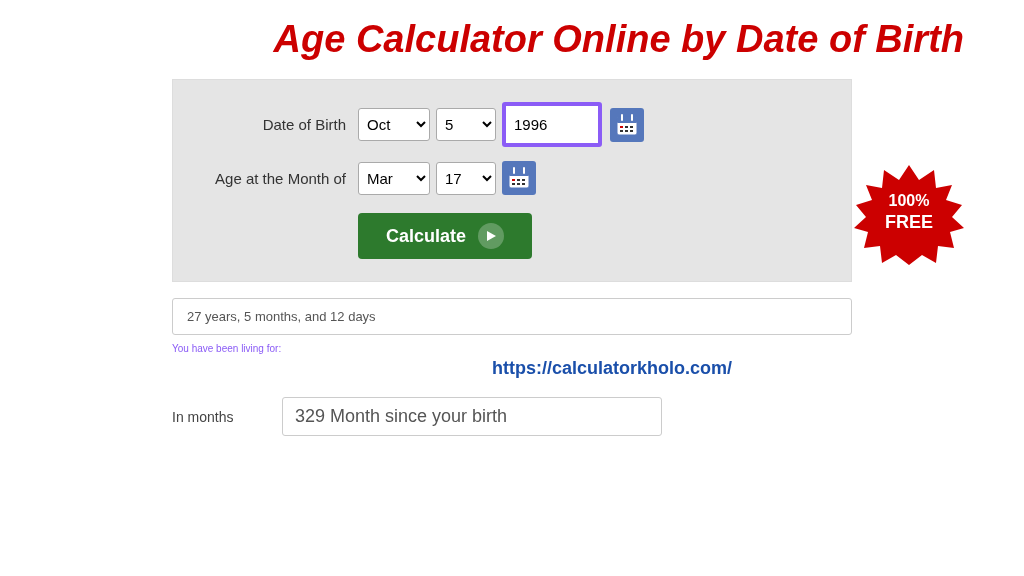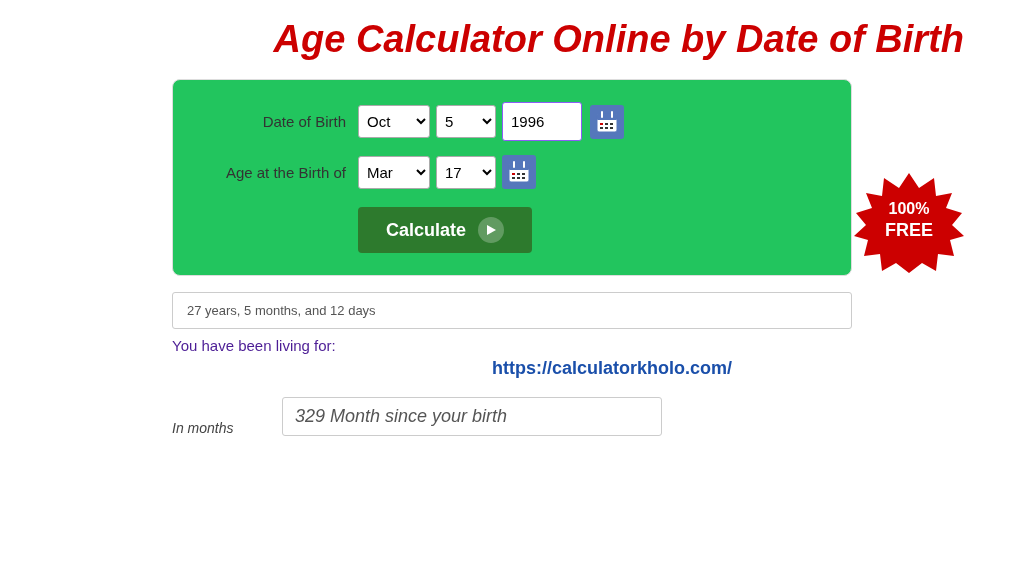--- a/index.html
+++ b/index.html
@@ -20,23 +20,23 @@
     .page-title {
       font-size: 38px;
       font-weight: bold;
       color: #cc0000;
       text-align: right;
       margin-bottom: 18px;
       font-style: italic;
     }
 
     .calculator-box {
-      background: #22c55e;
+      background: #e5e5e5;
       border: 1px solid #ddd;
-      border-radius: 8px;
+      border-radius: 0;
       padding: 22px 30px 22px 30px;
       max-width: 680px;
       margin: 0 auto 0 auto;
     }
 
     .input-row {
       display: flex;
       align-items: center;
       margin-bottom: 14px;
     }
@@ -58,23 +58,23 @@
       margin-right: 6px;
       cursor: pointer;
     }
 
     .month-select { width: 72px; }
     .day-select { width: 60px; }
 
     .input-row input[type="text"] {
       font-size: 15px;
       padding: 10px 8px;
-      border: 1px solid #8b5cf6;
-      border-radius: 3px;
-      width: 80px;
+      border: 4px solid #8b5cf6;
+      border-radius: 3px;
+      width: 100px;
       margin-right: 8px;
     }
 
     .calendar-icon {
       width: 34px;
       height: 34px;
       display: inline-flex;
       align-items: center;
       justify-content: center;
       background: #5577bb;
@@ -124,39 +124,38 @@
       border: 1px solid #ccc;
       border-radius: 3px;
       padding: 10px 14px;
       font-size: 13px;
       color: #555;
       background: #fff;
       margin-bottom: 8px;
     }
 
     .living-text {
-      font-size: 15px;
-      color: #4c1d95;
+      font-size: 10px;
+      color: #8b5cf6;
       margin-bottom: 4px;
     }
 
     .website-link {
       font-size: 18px;
       font-weight: bold;
       color: #1a4faa;
       text-align: right;
       margin-bottom: 10px;
       padding-right: 120px;
     }
 
     .months-row {
       display: flex;
-      align-items: flex-end;
+      align-items: center;
       margin-top: 18px;
-      font-style: italic;
     }
 
     .months-label {
       font-size: 14px;
       color: #444;
       min-width: 110px;
     }
 
     .months-input {
       border: 1px solid #ccc;
@@ -165,21 +164,21 @@
       font-size: 18px;
       color: #555;
       background: #fff;
       width: 380px;
     }
 
     
     .free-badge {
       position: absolute;
       right: 60px;
-      top: 168px;
+      top: 160px;
       width: 110px;
       height: 110px;
       text-decoration: underline;
     }
 
     .starburst {
       position: relative;
       width: 110px;
       height: 110px;
     }
@@ -221,21 +220,21 @@
           <rect x="15" y="13" width="3" height="2" fill="#333"></rect>
           <rect x="5" y="17" width="3" height="2" fill="#333"></rect>
           <rect x="10" y="17" width="3" height="2" fill="#333"></rect>
           <rect x="15" y="17" width="3" height="2" fill="#333"></rect>
         </svg>
       </span>
     </div>
 
     
     <div class="input-row">
-      <label>Age at the Birth of</label>
+      <label>Age at the Month of</label>
       <select class="month-select">
         <option>Mar</option>
         <option>Jan</option><option>Feb</option><option>Apr</option>
         <option>May</option><option>Jun</option><option>Jul</option><option>Aug</option>
         <option>Sep</option><option>Oct</option><option>Nov</option><option>Dec</option>
       </select>
       <select class="day-select">
         <option>17</option>
         <option>1</option><option>2</option><option>3</option><option>4</option>
         <option>5</option><option>6</option><option>7</option><option>8</option><option>9</option><option>10</option>

